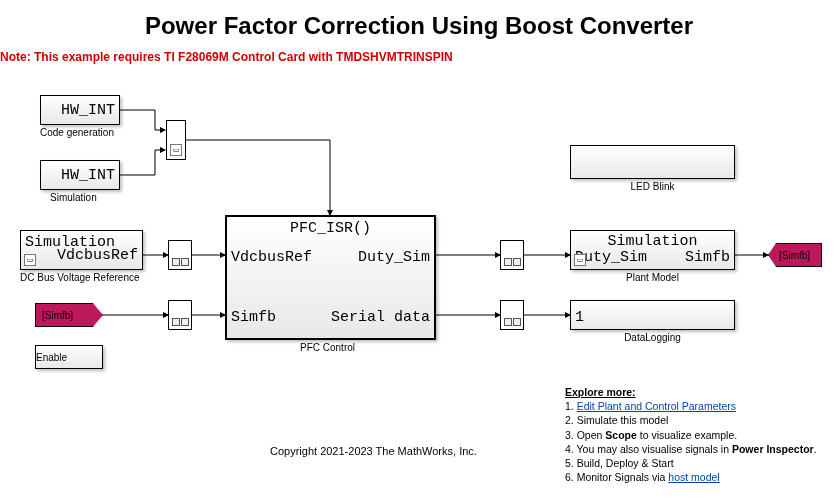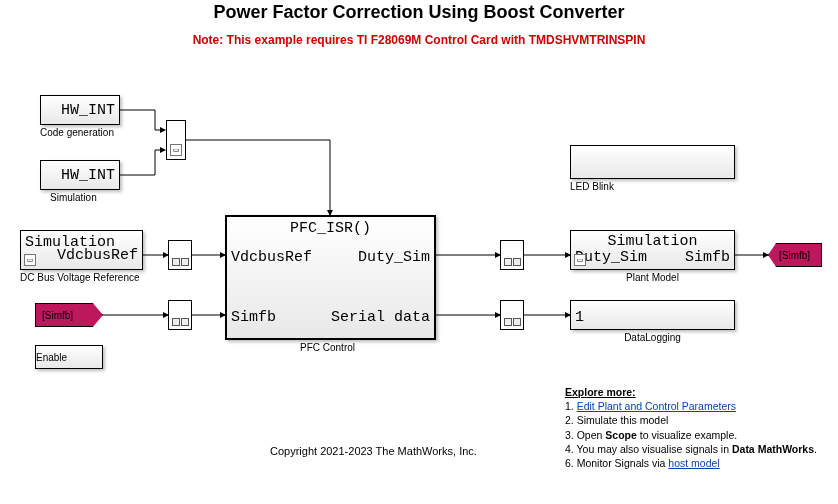--- a/index.html
+++ b/index.html
@@ -8,25 +8,25 @@
     font-family: Arial, Helvetica, sans-serif;
     background: #fff;
     width: 838px;
     height: 504px;
     position: relative;
     overflow: hidden;
   }
   .title {
     text-align: center;
     font-weight: bold;
-    font-size: 18px;
-    padding-top: 2px;
+    font-size: 24px;
+    padding-top: 12px;
   }
   .note {
-    text-align: center;
+    text-align: left;
     color: #d00000;
     font-weight: bold;
     font-size: 12px;
     margin-top: 10px;
   }
   .canvas {
     position: absolute;
     top: 0; left: 0;
     width: 838px;
     height: 504px;
@@ -194,21 +194,21 @@
   <div class="block block-heavy" style="left:225px; top:215px; width:211px; height:125px;">
     <span class="port-label" style="left:50%; transform:translateX(-50%); top:3px;">PFC_ISR()</span>
     <span class="port-label" style="left:4px; top:32px;">VdcbusRef</span>
     <span class="port-label" style="left:4px; top:92px;">Simfb</span>
     <span class="port-label" style="right:4px; top:32px;">Duty_Sim</span>
     <span class="port-label" style="right:4px; top:92px;">Serial data</span>
   </div>
   <div class="label-abs" style="left:300px; top:342px;">PFC Control</div>
 
   <div class="block" style="left:570px; top:145px; width:165px; height:34px;"></div>
-  <div class="label-abs label-center" style="left:570px; top:181px; width:165px; text-align:left;">LED Blink</div>
+  <div class="label-abs label-center" style="left:570px; top:181px; width:165px; text-align:center;">LED Blink</div>
 
   <div class="block" style="left:570px; top:230px; width:165px; height:40px;">
     <span class="port-label" style="left:50%; transform:translateX(-50%); top:2px;">Simulation</span>
     <span class="port-label" style="left:4px; top:18px;">Duty_Sim</span>
     <span class="port-label" style="right:4px; top:18px;">Simfb</span>
     <div class="icon-corner">▭</div>
   </div>
   <div class="label-abs label-center" style="left:570px; top:272px; width:165px; text-align:center;">Plant Model</div>
 
   <div class="tag-block tag-out" style="left:768px; top:243px; width:54px; height:24px;">
@@ -220,17 +220,18 @@
   </div>
   <div class="label-abs label-center" style="left:570px; top:332px; width:165px; text-align:center;">DataLogging</div>
 
 </div>
 
 <div class="explore" style="left:565px; top:385px; width:260px;">
   <div class="hd">Explore more:</div>
   <div><span>1.</span> <a href="#">Edit Plant and Control Parameters</a></div>
   <div><span>2.</span> <span>Simulate this model</span></div>
   <div><span>3.</span> <span>Open </span><b>Scope</b><span> to visualize example.</span></div>
-  <div><span>4.</span> <span>You may also visualise signals in </span><b>Data MathWorks</b><span>.</span></div>
+  <div><span>4.</span> <span>You may also visualise signals in </span><b>Power Inspector</b><span>.</span></div>
+  <div><span>5.</span> <span>Build, Deploy &amp; Start</span></div>
   <div><span>6.</span> <span>Monitor Signals via </span><a href="#">host model</a></div>
 </div>
 
 <div class="copyright" style="left:270px; top:445px;">Copyright 2021-2023 The MathWorks, Inc.</div>
 
 </body></html>

